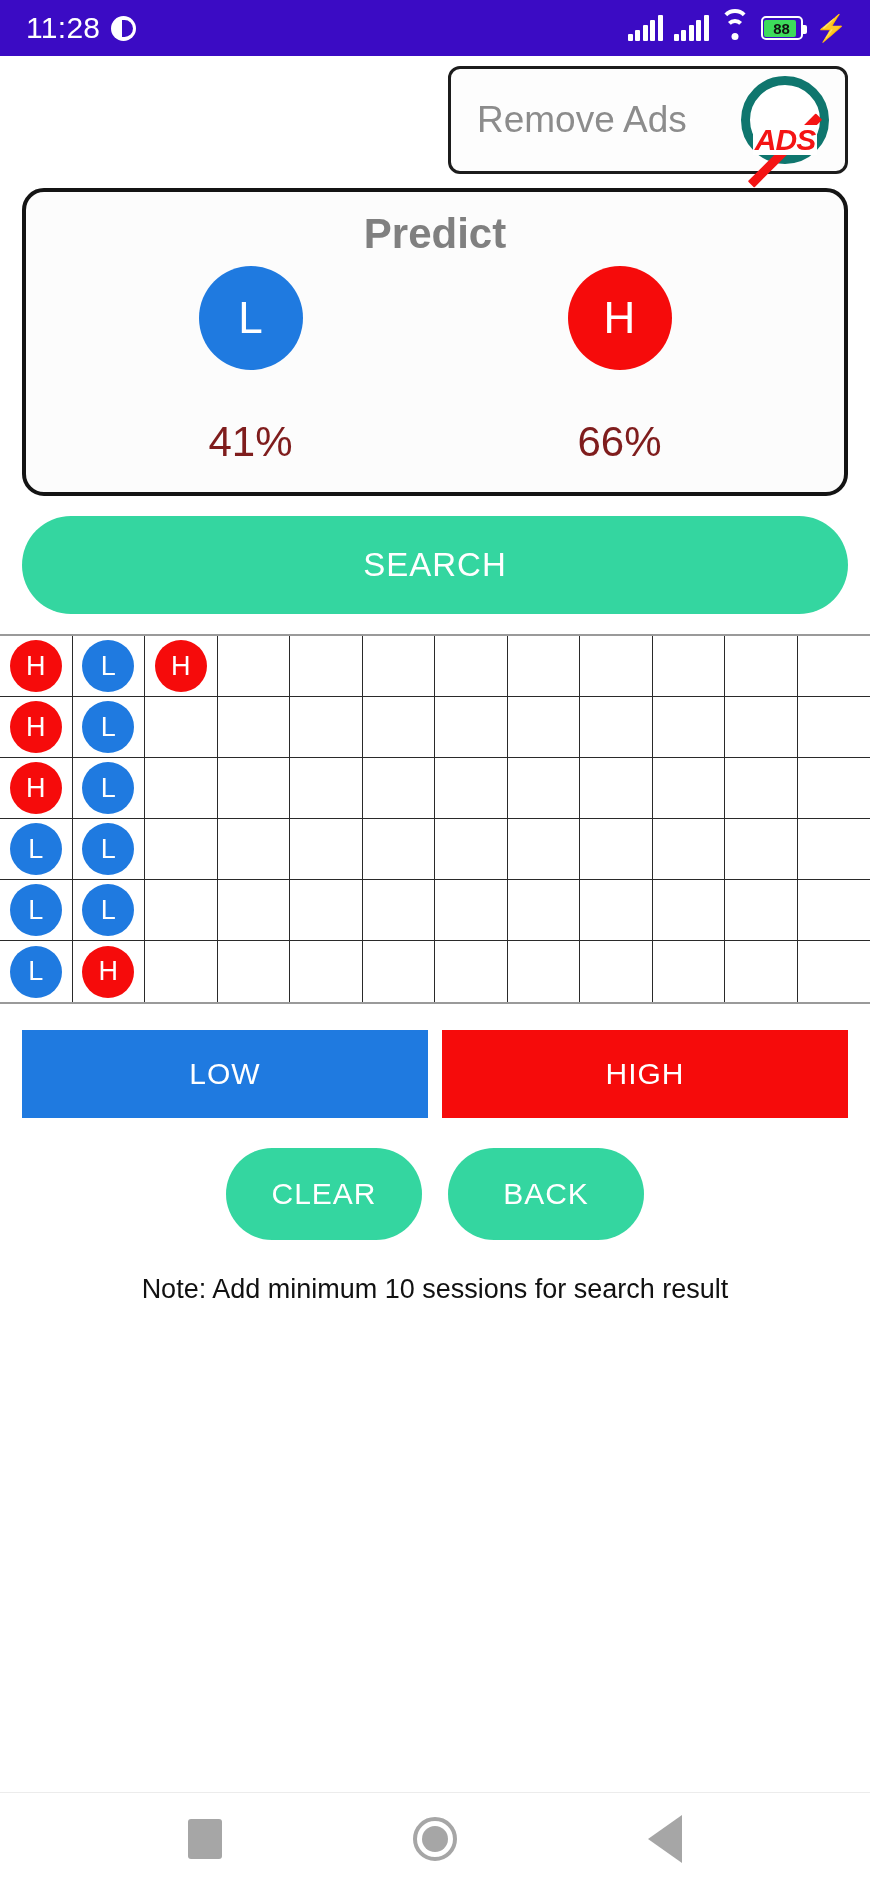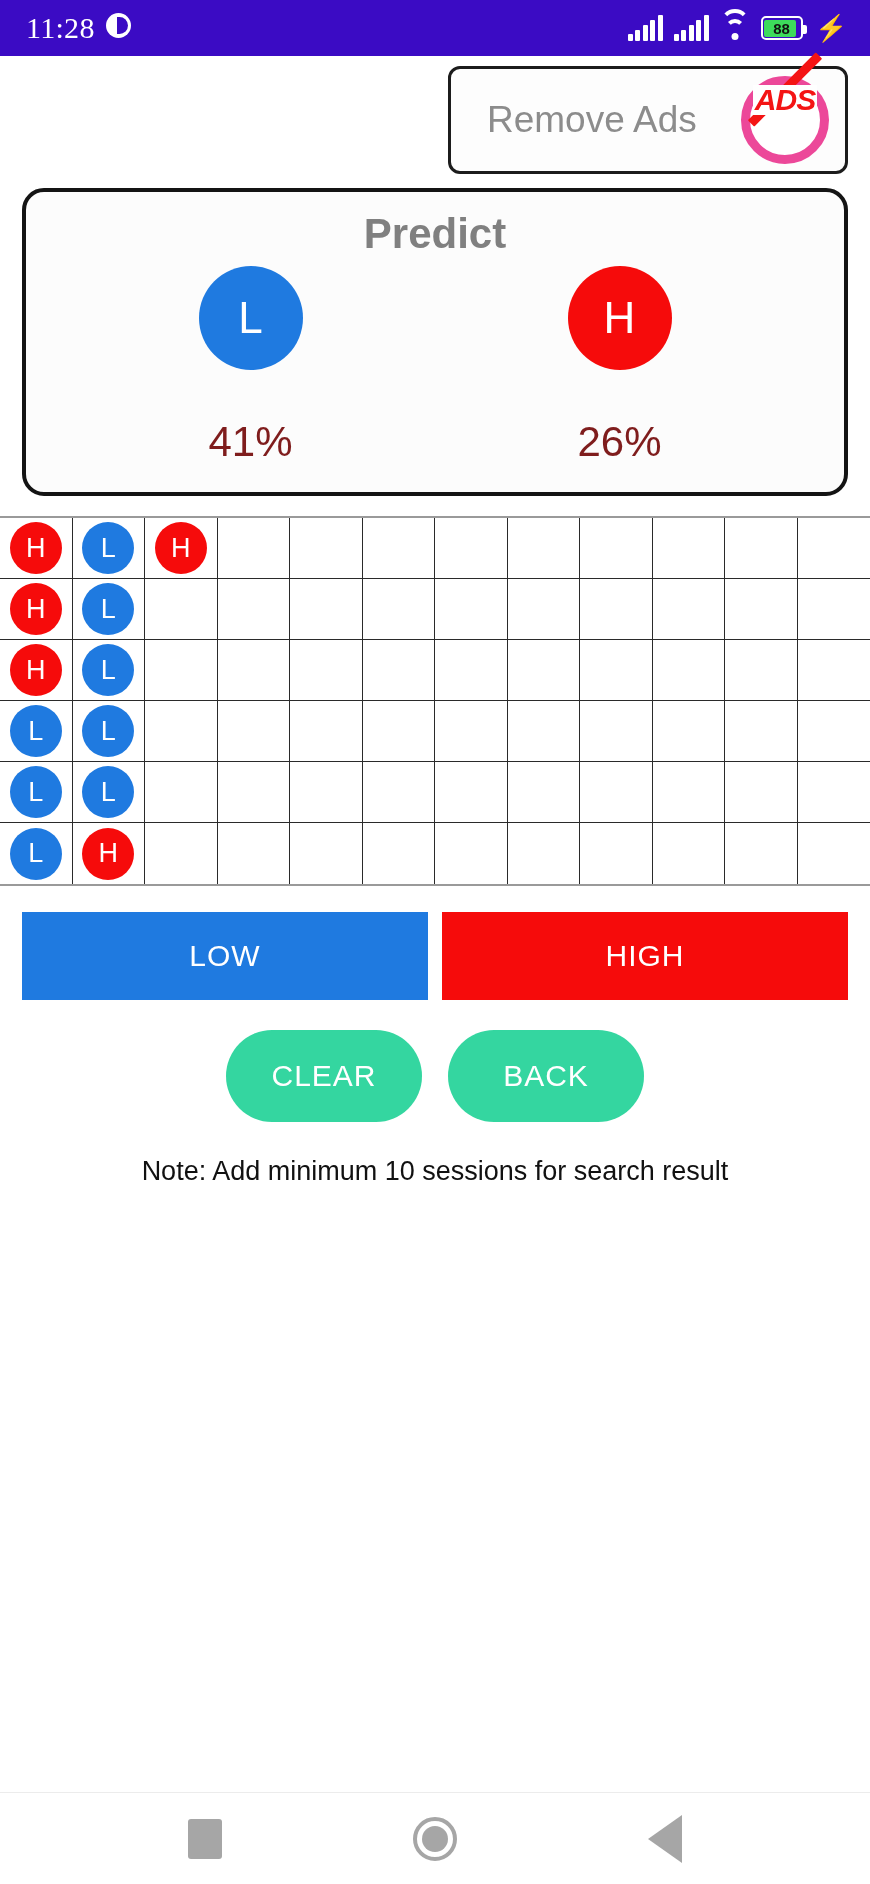--- a/index.html
+++ b/index.html
@@ -20,21 +20,21 @@
   
   .statusbar {
     height: 56px;
     background: #3b0bc4;
     display: flex;
     align-items: center;
     justify-content: space-between;
     padding: 0 22px 0 26px;
     flex: 0 0 auto;
   }
-  .sb-left { display: flex; gap: 11px; font-family: Liberation Serif, serif; }
+  .sb-left { display: flex; align-items: center; gap: 11px; }
   .sb-time {
     color: #ffffff;
     font-size: 30px;
     font-weight: 400;
     letter-spacing: 0.3px;
     line-height: 1;
   }
   .sb-dnd {
     width: 25px; height: 25px; border-radius: 50%;
     background: #ffffff;
@@ -98,36 +98,36 @@
     flex: 0 0 auto;
     display: flex; justify-content: flex-end;
     padding: 10px 22px 0 0;
   }
   .remove-ads {
     width: 400px; height: 108px;
     border: 3px solid #1c1c1c;
     border-radius: 12px;
     background: #fdfdfd;
     display: flex; align-items: center;
-    padding: 0 16px 0 36px;
+    padding: 0 16px 0 26px;
     gap: 12px;
     cursor: pointer;
   }
   .remove-ads-label {
     flex: 1;
     font-size: 37px;
     color: #8c8c8c;
     white-space: nowrap;
   }
   .ads-icon {
     width: 88px; height: 88px;
     border-radius: 50%;
-    border: 9px solid #ec4899;
+    border: 9px solid #0f766e;
     position: relative;
-    display: flex; align-items: flex-start; justify-content: center;
+    display: flex; align-items: flex-end; justify-content: center;
     flex: 0 0 auto;
     background: #ffffff;
   }
   .ads-icon .slash {
     position: absolute;
     width: 96px; height: 9px;
     background: #f41414;
     transform: rotate(-45deg);
     border-radius: 1px;
   }
@@ -364,25 +364,26 @@
 
   <div class="predict-card">
     <div class="predict-title">Predict</div>
     <div class="predict-row">
       <div class="pcol">
         <div class="bubble low">L</div>
         <div class="pct">41%</div>
       </div>
       <div class="pcol">
         <div class="bubble high">H</div>
-        <div class="pct">26%</div>
+        <div class="pct">66%</div>
       </div>
     </div>
   </div>
 
+  <button class="search-btn">SEARCH</button>
 
   <div class="grid-wrap">
     <div class="grid" id="session-grid">
         <div class="cell">
           <span class="dot H">H</span>
         </div>
         <div class="cell">
           <span class="dot L">L</span>
         </div>
         <div class="cell">

